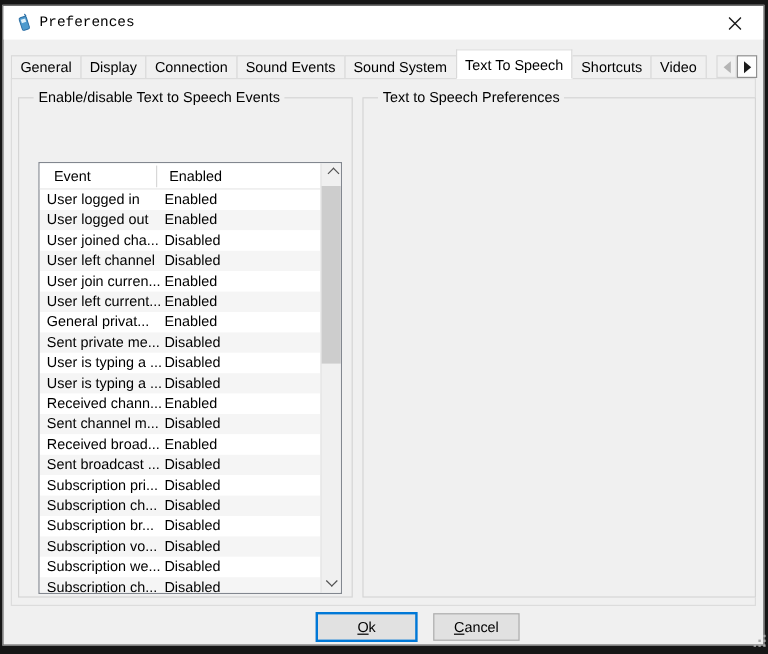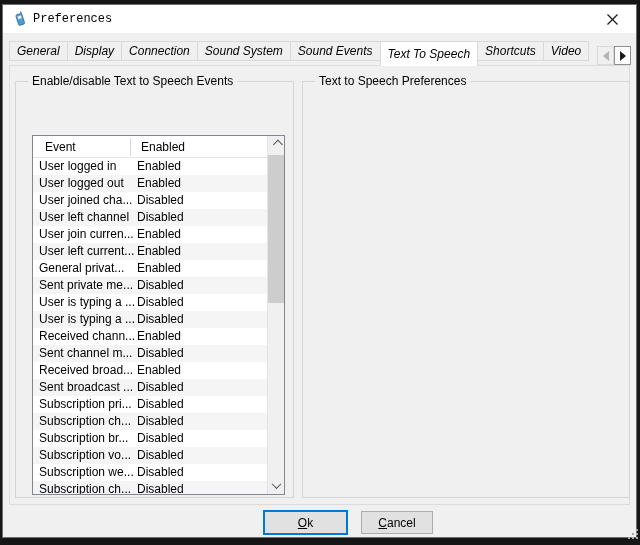--- a/index.html
+++ b/index.html
@@ -8,21 +8,21 @@
   .dialog{position:absolute;left:2px;top:4px;width:635px;height:534px;
     background:#f0f0f0;border:1px solid #6e6e6e;}
   
   .titlebar{position:absolute;left:0;top:0;right:0;height:28px;background:#ffffff;font-family:Liberation Mono, monospace;}
   .app-icon{position:absolute;left:9px;top:6px;width:16px;height:16px;}
   .title-text{position:absolute;left:30px;top:0;height:28px;line-height:28px;}
   .close-btn{position:absolute;right:6px;top:0;width:36px;height:28px;
     display:flex;align-items:center;justify-content:center;}
   
   .tabbar{position:absolute;left:6px;top:36px;height:25px;width:590px;
-    display:flex;overflow:hidden;white-space:nowrap;font-style:italic;}
+    display:flex;align-items:flex-end;overflow:hidden;white-space:nowrap;}
   .tab{height:20px;line-height:19px;padding:0 7px;background:#f0f0f0;
     border:1px solid #d9d9d9;margin-right:-1px;flex:0 0 auto;}
   .tab.selected{height:25px;line-height:24px;background:#ffffff;
     border-bottom:1px solid #ffffff;position:relative;z-index:3;}
   .tab-scrollers{position:absolute;right:5px;top:41px;display:flex;z-index:4;}
   .tab-scroll{width:17px;height:19px;display:flex;align-items:center;justify-content:center;
     background:#f0f0f0;border:1px solid #d9d9d9;}
   .tab-scroll.enabled{background:#fdfdfd;border-color:#8f8f8f;}
   .tri-left{width:0;height:0;border-top:5px solid transparent;border-bottom:5px solid transparent;
     border-right:6px solid #b4b4b4;}
@@ -113,25 +113,25 @@
 
       <div class="tab">
         <span>Display</span>
       </div>
 
       <div class="tab">
         <span>Connection</span>
       </div>
 
       <div class="tab">
+        <span>Sound Events</span>
+      </div>
+
+      <div class="tab">
         <span>Sound System</span>
-      </div>
-
-      <div class="tab">
-        <span>Sound Events</span>
       </div>
 
       <div class="tab selected">
         <span>Text To Speech</span>
       </div>
 
       <div class="tab">
         <span>Shortcuts</span>
       </div>
 

